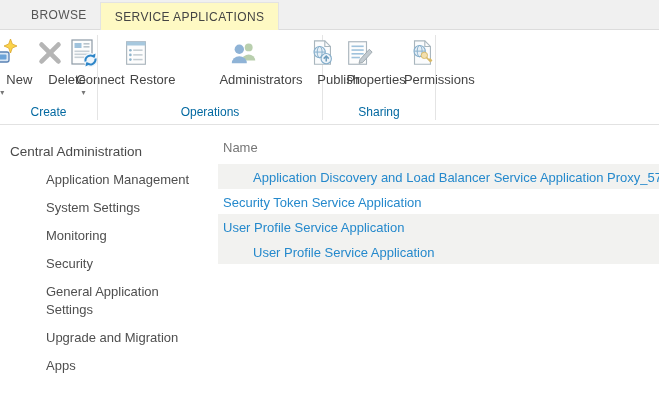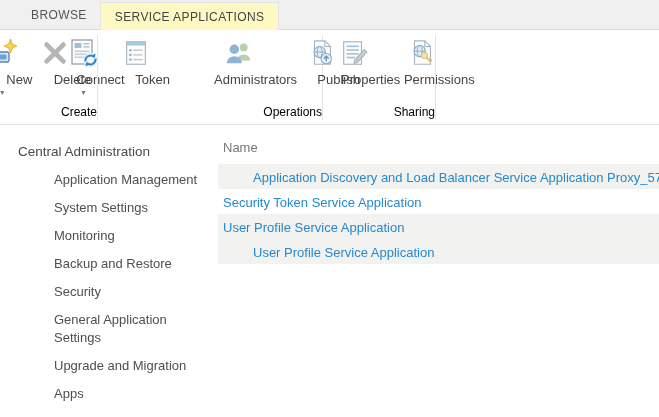--- a/index.html
+++ b/index.html
@@ -14,37 +14,37 @@
     letter-spacing:.4px; color:#555; cursor:default; white-space:nowrap; }
   .tab.active { background:#fef9c3; margin-top:2px; margin-bottom:-1px;
     border:1px solid #e3e3e3; border-bottom:none; color:#444; padding:0 14px; z-index:2; }
 
   
   .ribbon { height:95px; background:#fff; border-bottom:1px solid #e2e2e2;
     display:flex; align-items:stretch; }
   .rgroup { display:flex; flex-direction:column; }
   .rgroup .btns { flex:1; display:flex; justify-content:center; align-items:flex-start;
     padding-top:5px; }
-  .rgroup .glabel { text-align:right; font-size:12px; color:#000000; padding-bottom:5px;
+  .rgroup .glabel { text-align:center; font-size:12px; color:#0369a1; padding-bottom:5px;
     white-space:nowrap; }
   .gsep { width:1px; background:#e4e4e4; margin:5px 0 4px 0; }
   .rbtn { display:flex; flex-direction:column; align-items:center; padding:2px 5px;
     cursor:default; }
   .rbtn .ricon { width:32px; height:32px; display:flex; align-items:center;
     justify-content:center; }
   .rbtn .rlabel { font-size:13px; color:#444; margin-top:3px; white-space:nowrap;padding-left:34px; }
   .rbtn .caret { font-size:8px; color:#777; line-height:8px; margin-top:2px; }
   .g-create { width:97px; }
   .g-operations { width:224px; }
   .g-sharing { width:112px; }
 
   
   .content { display:flex; height:291px; }
 
-  .sidebar { width:218px; padding:18px 0 0 18px; flex-shrink:0; }
+  .sidebar { width:218px; padding:18px 0 0 10px; flex-shrink:0; }
   .nav0 { display:block; font-size:13.5px; color:#4a4a4a; text-decoration:none;
     line-height:18px; margin-bottom:10px; }
   .nav1 { display:block; font-size:13px; color:#4f4f4f; text-decoration:none;
     line-height:18px; margin-left:36px; margin-bottom:10px; max-width:150px; }
 
   .listpane { flex:1; padding-top:14px; overflow:hidden; }
   .listheader { font-size:13px; color:#767676; height:18px; line-height:18px;
     padding-left:5px; margin-bottom:7px; }
   .row { height:25px; line-height:25px; white-space:nowrap; overflow:hidden;
     padding-left:5px; }
@@ -119,21 +119,21 @@
               <rect x="6" y="4" width="20" height="24" fill="#fdfdfd" stroke="#a9b4bc" stroke-width="1.2"></rect>
               <rect x="6" y="4" width="20" height="4" fill="#a7c8de"></rect>
               <circle cx="10" cy="13" r="1.4" fill="#8fb4cc"></circle>
               <rect x="13" y="12.2" width="10" height="1.6" fill="#c2ccd2"></rect>
               <circle cx="10" cy="18" r="1.4" fill="#8fb4cc"></circle>
               <rect x="13" y="17.2" width="10" height="1.6" fill="#c2ccd2"></rect>
               <circle cx="10" cy="23" r="1.4" fill="#8fb4cc"></circle>
               <rect x="13" y="22.2" width="10" height="1.6" fill="#c2ccd2"></rect>
             </svg>
           </span>
-          <span class="rlabel">Token</span>
+          <span class="rlabel">Restore</span>
         </div>
         <div class="rbtn">
           <span class="ricon">
             <svg width="30" height="30" viewBox="0 0 32 32">
               <circle cx="21" cy="10" r="4.2" fill="#b9cfae"></circle>
               <path d="M14 24 a7 6.5 0 0 1 14 0 Z" fill="#b9cfae"></path>
               <circle cx="11" cy="12" r="5" fill="#8fb3d6"></circle>
               <path d="M3 27 a8 7.5 0 0 1 16 0 Z" fill="#8fb3d6"></path>
             </svg>
           </span>
@@ -195,21 +195,20 @@
     <div class="gsep"></div>
   </div>
 
   <div class="content">
 
     <nav class="sidebar">
       <a href="#" class="nav0">Central Administration</a>
       <a href="#" class="nav1">Application Management</a>
       <a href="#" class="nav1">System Settings</a>
       <a href="#" class="nav1">Monitoring</a>
-      <a href="#" class="nav1">Backup and Restore</a>
       <a href="#" class="nav1">Security</a>
       <a href="#" class="nav1">General Application Settings</a>
       <a href="#" class="nav1">Upgrade and Migration</a>
       <a href="#" class="nav1">Apps</a>
     </nav>
 
     <div class="listpane">
       <div class="listheader">Name</div>
 
       <div class="row shaded indent">

